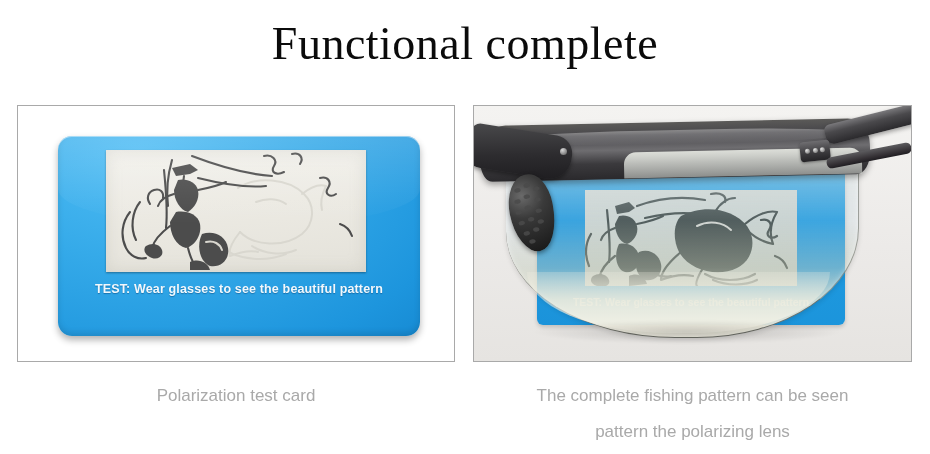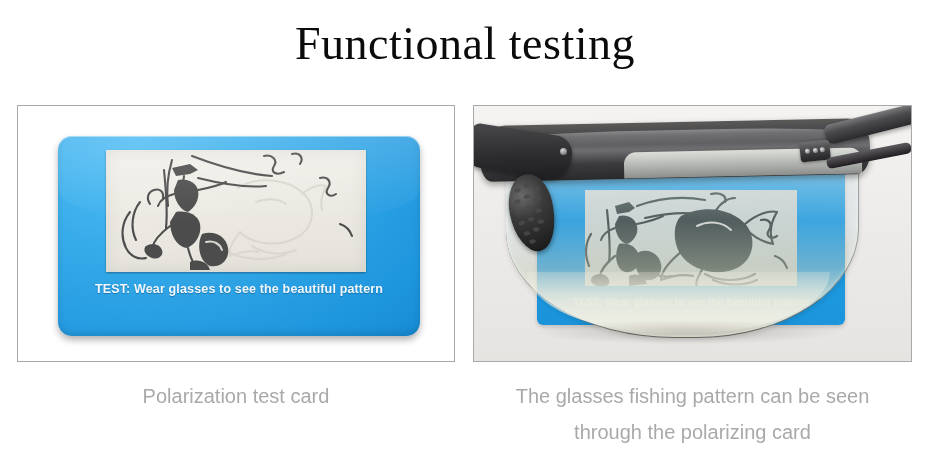--- a/index.html
+++ b/index.html
@@ -51,21 +51,21 @@
     width: 439px;
     height: 257px;
     background: #edebe9;
   }
 
   
   .caption {
     position: absolute;
     text-align: center;
     color: #a9a9a9;
-    font-size: 20px;
+    font-size: 17px;
     line-height: 36px;
     font-weight: 400;
   }
   .caption-left {
     left: 17px;
     top: 378px;
     width: 438px;
   }
   .caption-right {
     left: 473px;
@@ -336,21 +336,21 @@
 
   .ink { fill: none; stroke: #4c4c4c; stroke-width: 2.1; stroke-linecap: round; stroke-linejoin: round; }
   .ink-fill { fill: #4c4c4c; }
   .ghost { fill: none; stroke: #d9d7cf; stroke-width: 2; stroke-linecap: round; }
   .ink-r { fill: none; stroke: #3c4440; stroke-width: 2.2; stroke-linecap: round; stroke-linejoin: round; }
   .ink-r-fill { fill: #3c4440; }
 </style>
 </head>
 <body>
 
-<div class="page-title">Functional testing</div>
+<div class="page-title">Functional complete</div>
 
 <div class="panel panel-left">
 
   <div class="test-card">
 
     <div class="pattern-window">
       <svg viewBox="0 0 260 122" preserveAspectRatio="none">
 
         <path class="ghost" d="M132 38 C150 26 182 28 198 44 C210 56 208 74 196 84 C178 98 148 96 134 82"></path>
         <path class="ghost" d="M196 44 C206 36 214 34 220 36 C216 44 214 52 216 60"></path>
@@ -474,15 +474,15 @@
         <i></i>
         <i></i>
     </div>
     <div class="rp-temple-2"></div>
 
     <div class="rp-shadow"></div>
   </div>
 </div>
 
 <div class="caption caption-right">
-  <div>The glasses fishing pattern can be seen</div>
-  <div>through the polarizing card</div>
+  <div>The complete fishing pattern can be seen</div>
+  <div>pattern the polarizing lens</div>
 </div>
 
 </body></html>

